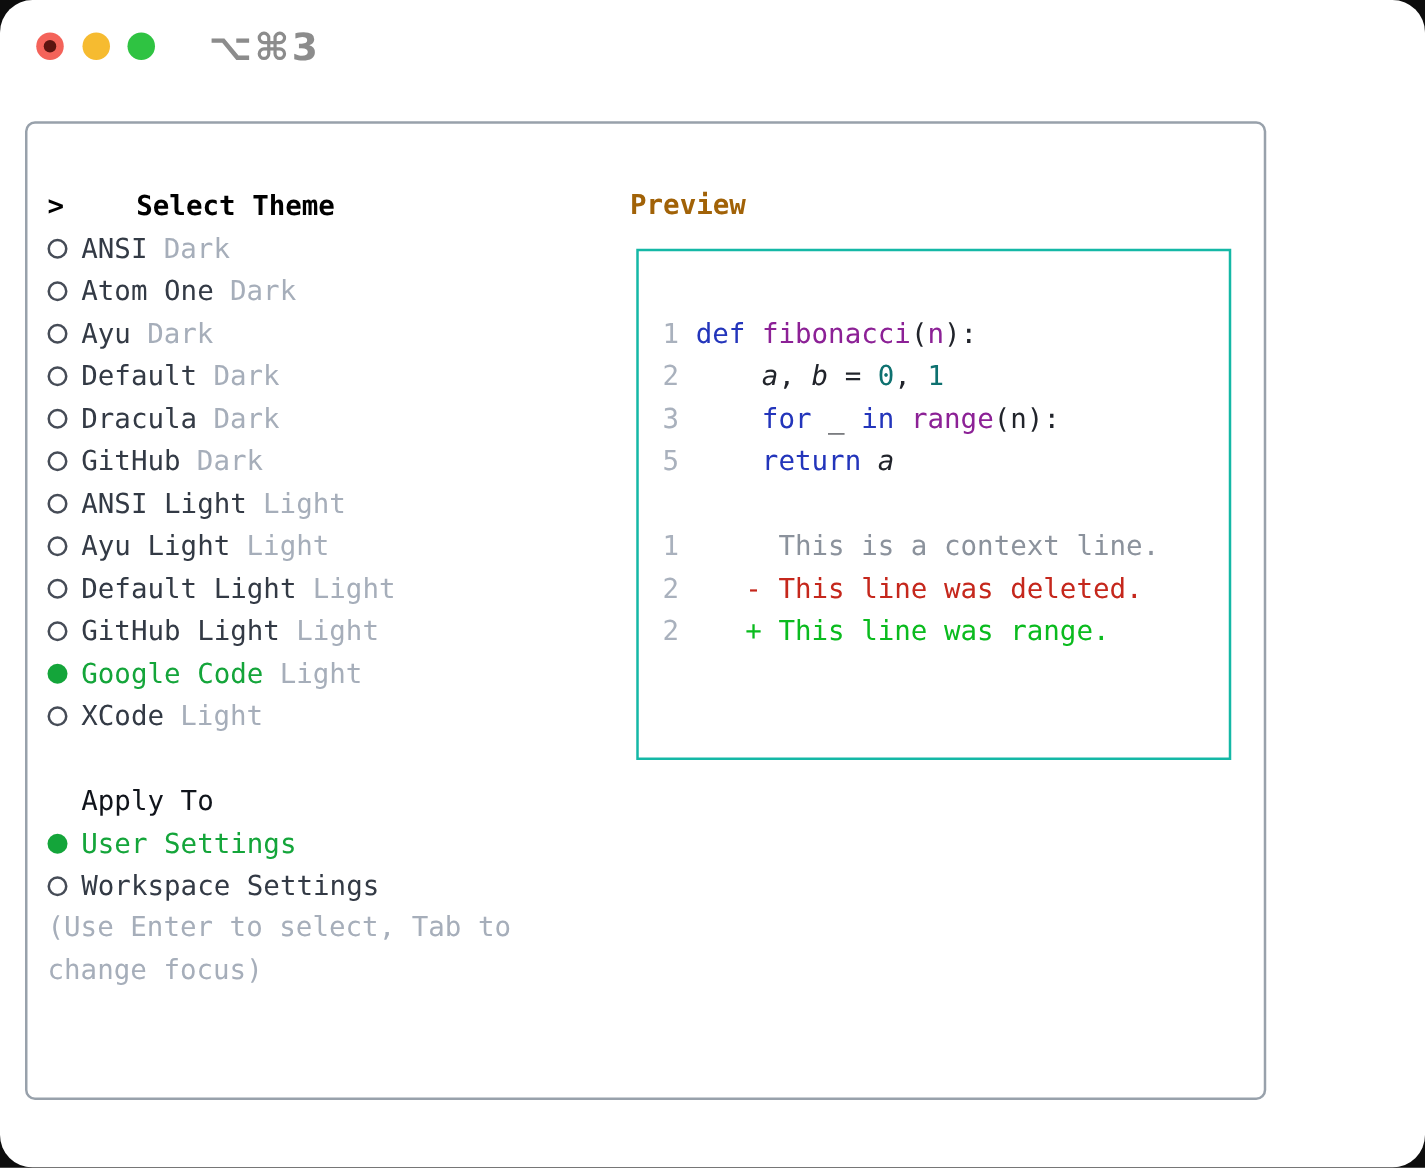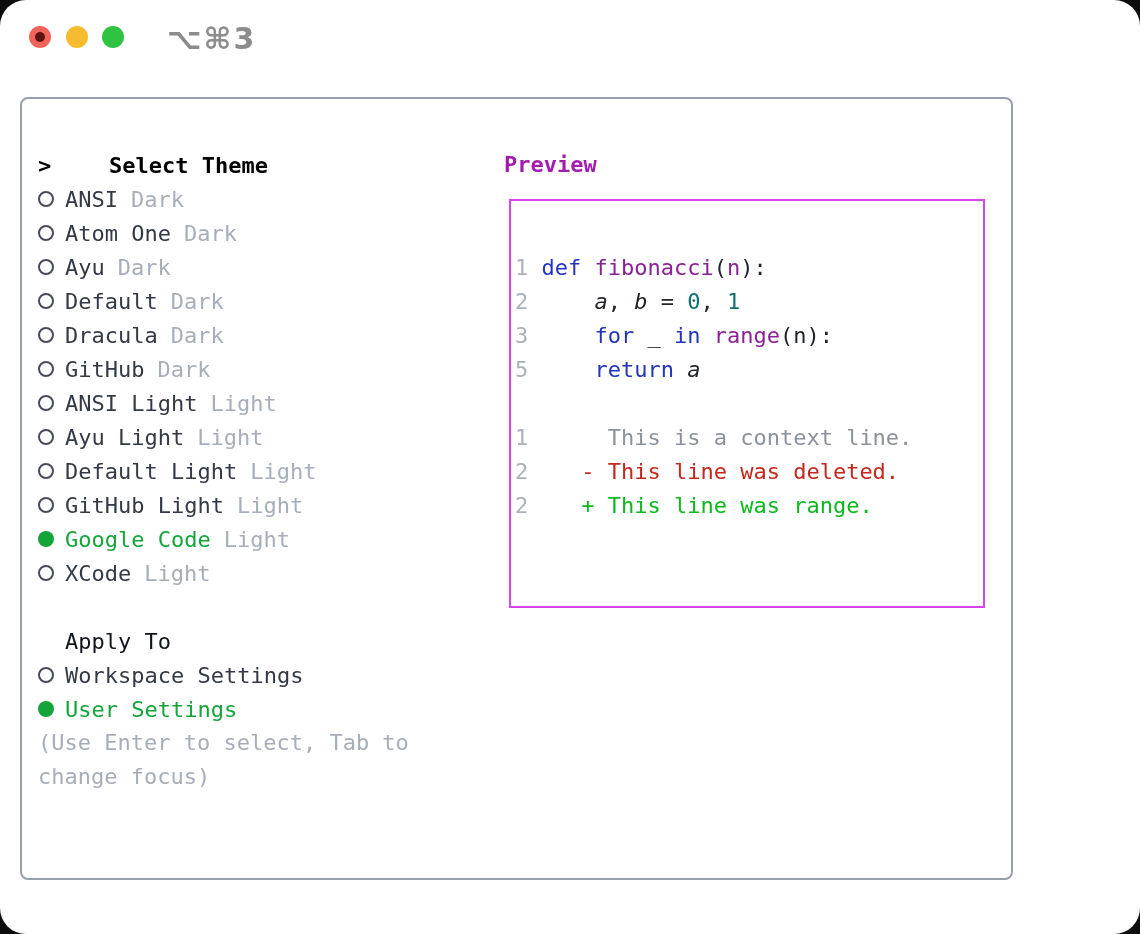--- a/index.html
+++ b/index.html
@@ -35,26 +35,26 @@
   .row.selected .t-name{color:#14a53a;}
   .t-suffix{color:#a6aeba;margin-left:13px;}
   .spacer{height:34px;}
   .section-title{color:#10141b;}
   .help{
     color:#a6aeba;font-size:22px;line-height:34px;width:430px;white-space:normal;
   }
   
   .preview-title{
     position:absolute;left:482px;top:49px;height:34px;line-height:34px;
-    font-size:22px;font-weight:bold;color:#a21caf;
+    font-size:22px;font-weight:bold;color:#a16207;
   }
   .preview-box{
     position:absolute;left:487px;top:100px;width:476px;height:409px;
-    border:2px solid #d946ef;background:#fff;box-sizing:border-box;
-    padding:50px 0 0 4px;overflow:hidden;
+    border:2px solid #14b8a6;background:#fff;box-sizing:border-box;
+    padding:50px 0 0 19px;overflow:hidden;
   }
   .code-line{height:34px;line-height:34px;font-size:22px;white-space:pre;}
   .ln{color:#a9b1bd;}
   .tk-p{color:#21242b;}
   .tk-k{color:#2335bb;}
   .tk-n{color:#8c2196;}
   .tk-l{color:#0e7170;}
   .tk-v{color:#21242b;font-style:italic;}
   .tk-c{color:#8b929c;}
   .tk-d{color:#c5271c;}
@@ -96,22 +96,22 @@
         </div>
 
       <div class="spacer"></div>
 
       <div class="row">
         <span class="bullet-col"></span>
         <span class="section-title">Apply To</span>
       </div>
 
       <div id="apply-list">
+          <div class="row selected"><span class="bullet-col"><span class="circle"></span></span><span class="t-name">User Settings</span></div>
           <div class="row"><span class="bullet-col"><span class="circle"></span></span><span class="t-name">Workspace Settings</span></div>
-          <div class="row selected"><span class="bullet-col"><span class="circle"></span></span><span class="t-name">User Settings</span></div>
         </div>
 
       <div class="help">(Use Enter to select, Tab to change focus)</div>
     </div>
 
     <div class="preview-title">Preview</div>
 
     <div class="preview-box" id="preview-box">
         <div class="code-line"><span class="ln">1</span><span class="tk-p"> </span><span class="tk-k">def</span><span class="tk-p"> </span><span class="tk-n">fibonacci</span><span class="tk-p">(</span><span class="tk-n">n</span><span class="tk-p">):</span></div>
         <div class="code-line"><span class="ln">2</span><span class="tk-p">     </span><span class="tk-v">a</span><span class="tk-p">, </span><span class="tk-v">b</span><span class="tk-p"> = </span><span class="tk-l">0</span><span class="tk-p">, </span><span class="tk-l">1</span></div>

